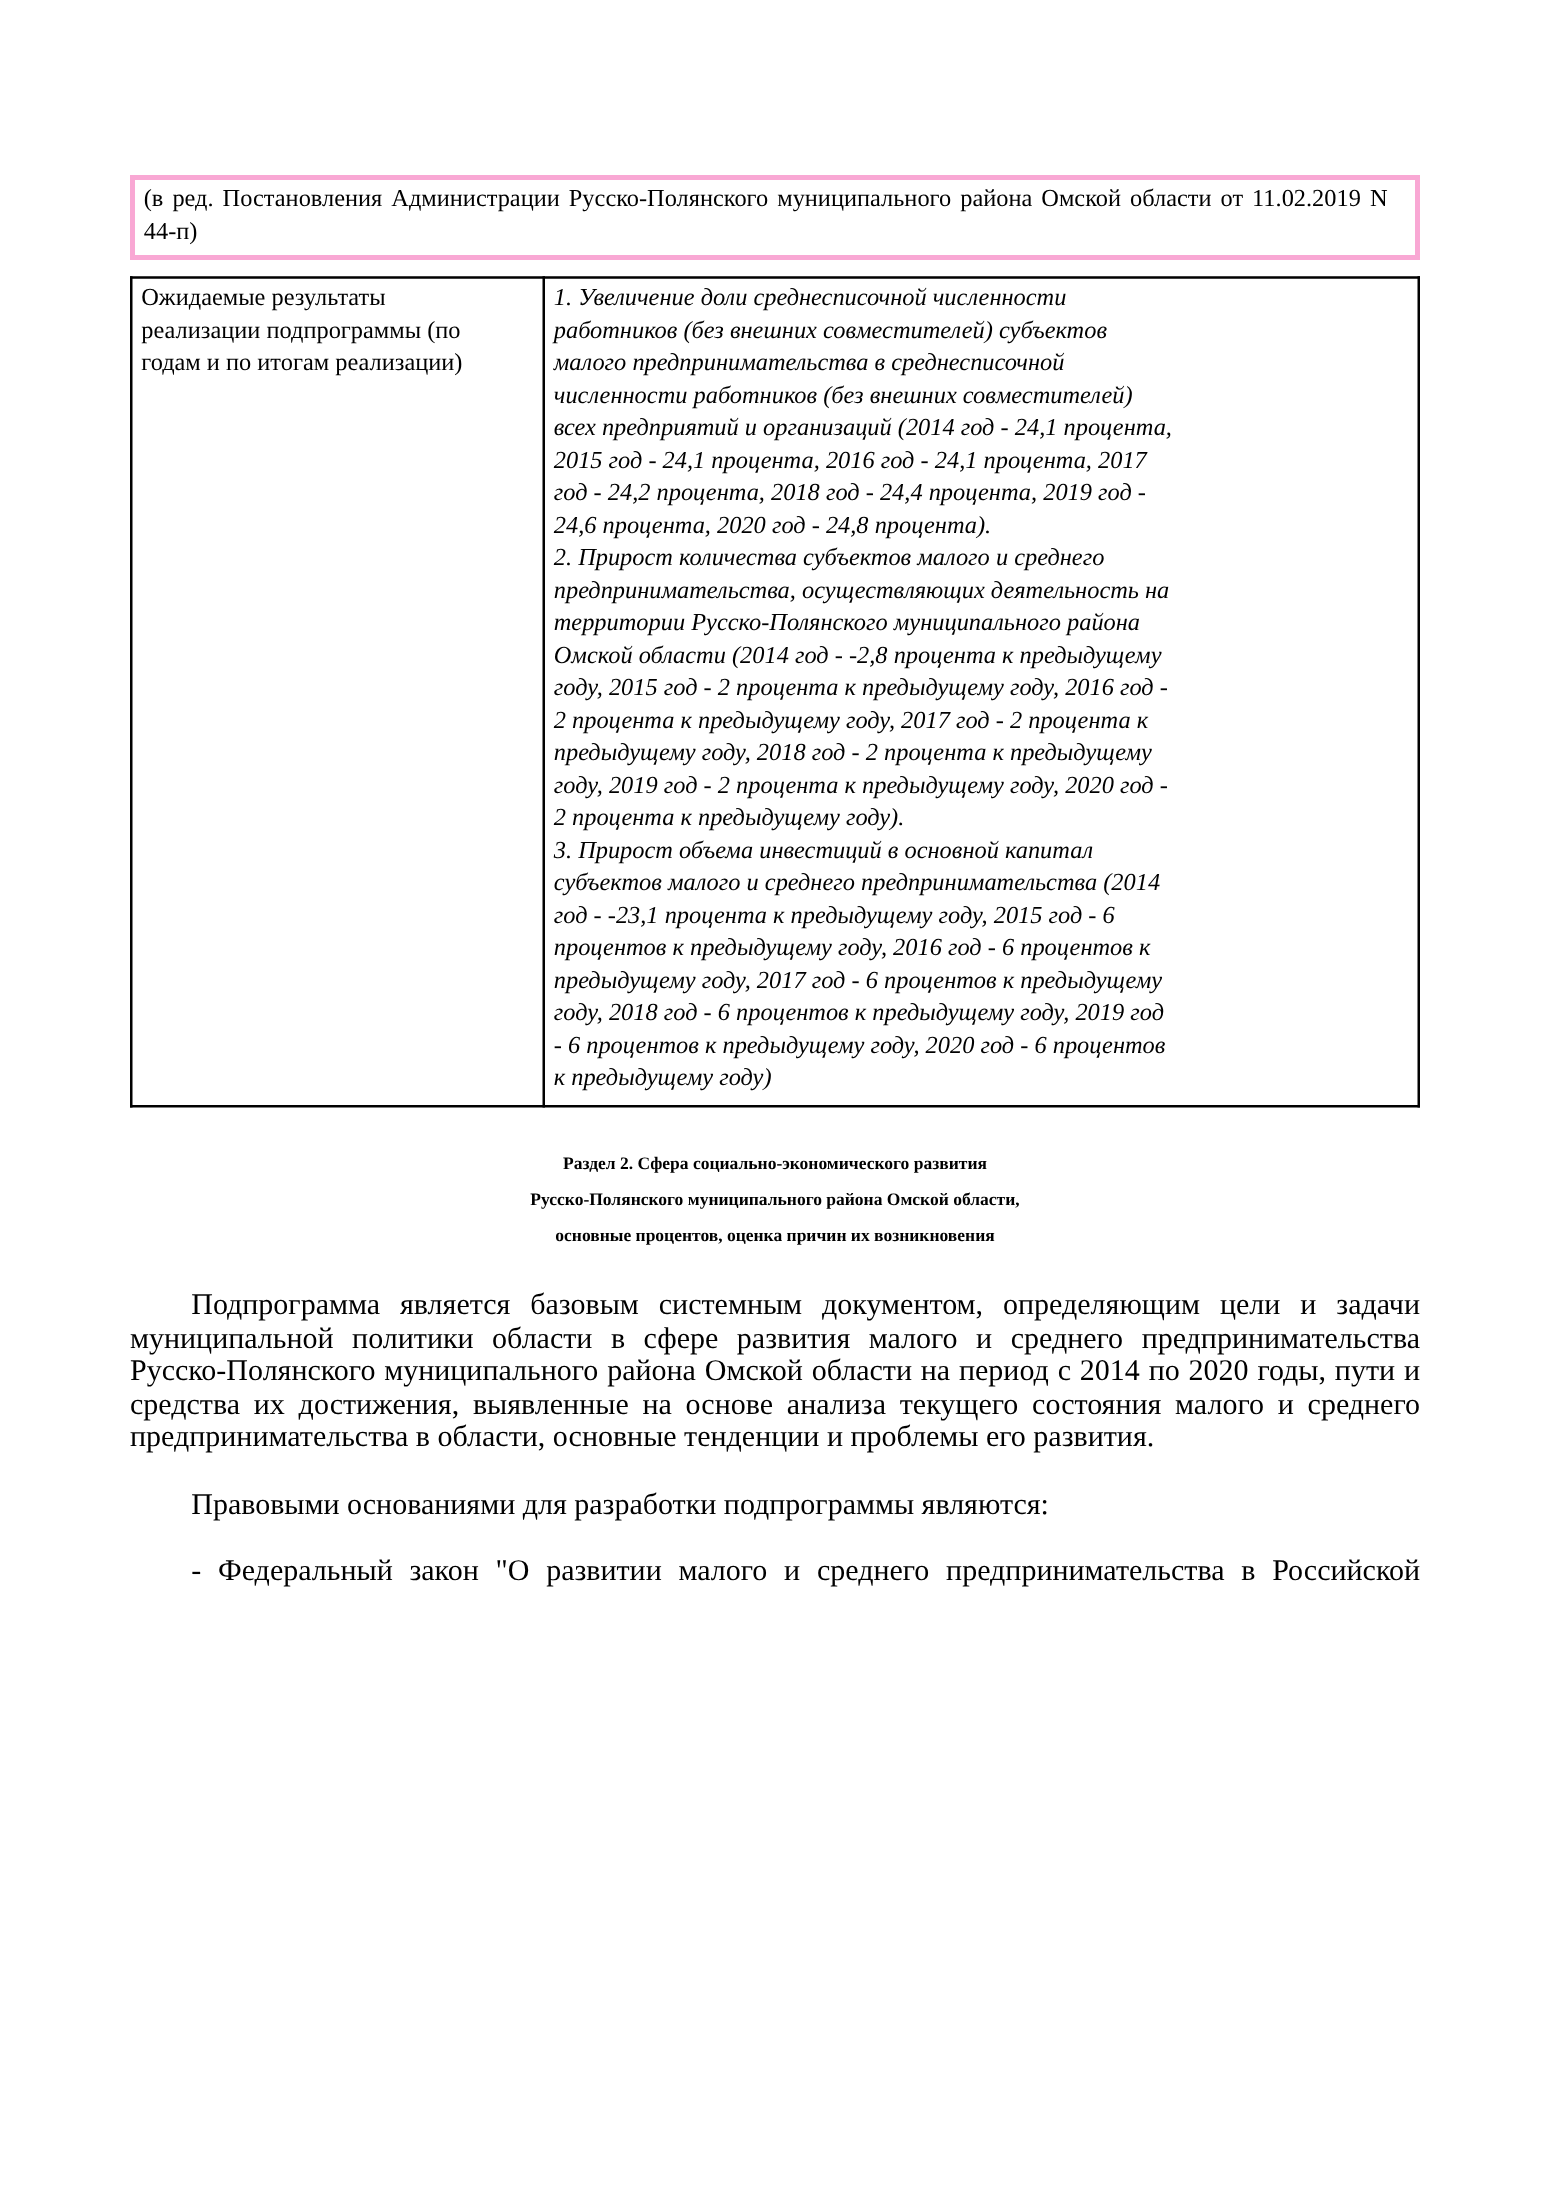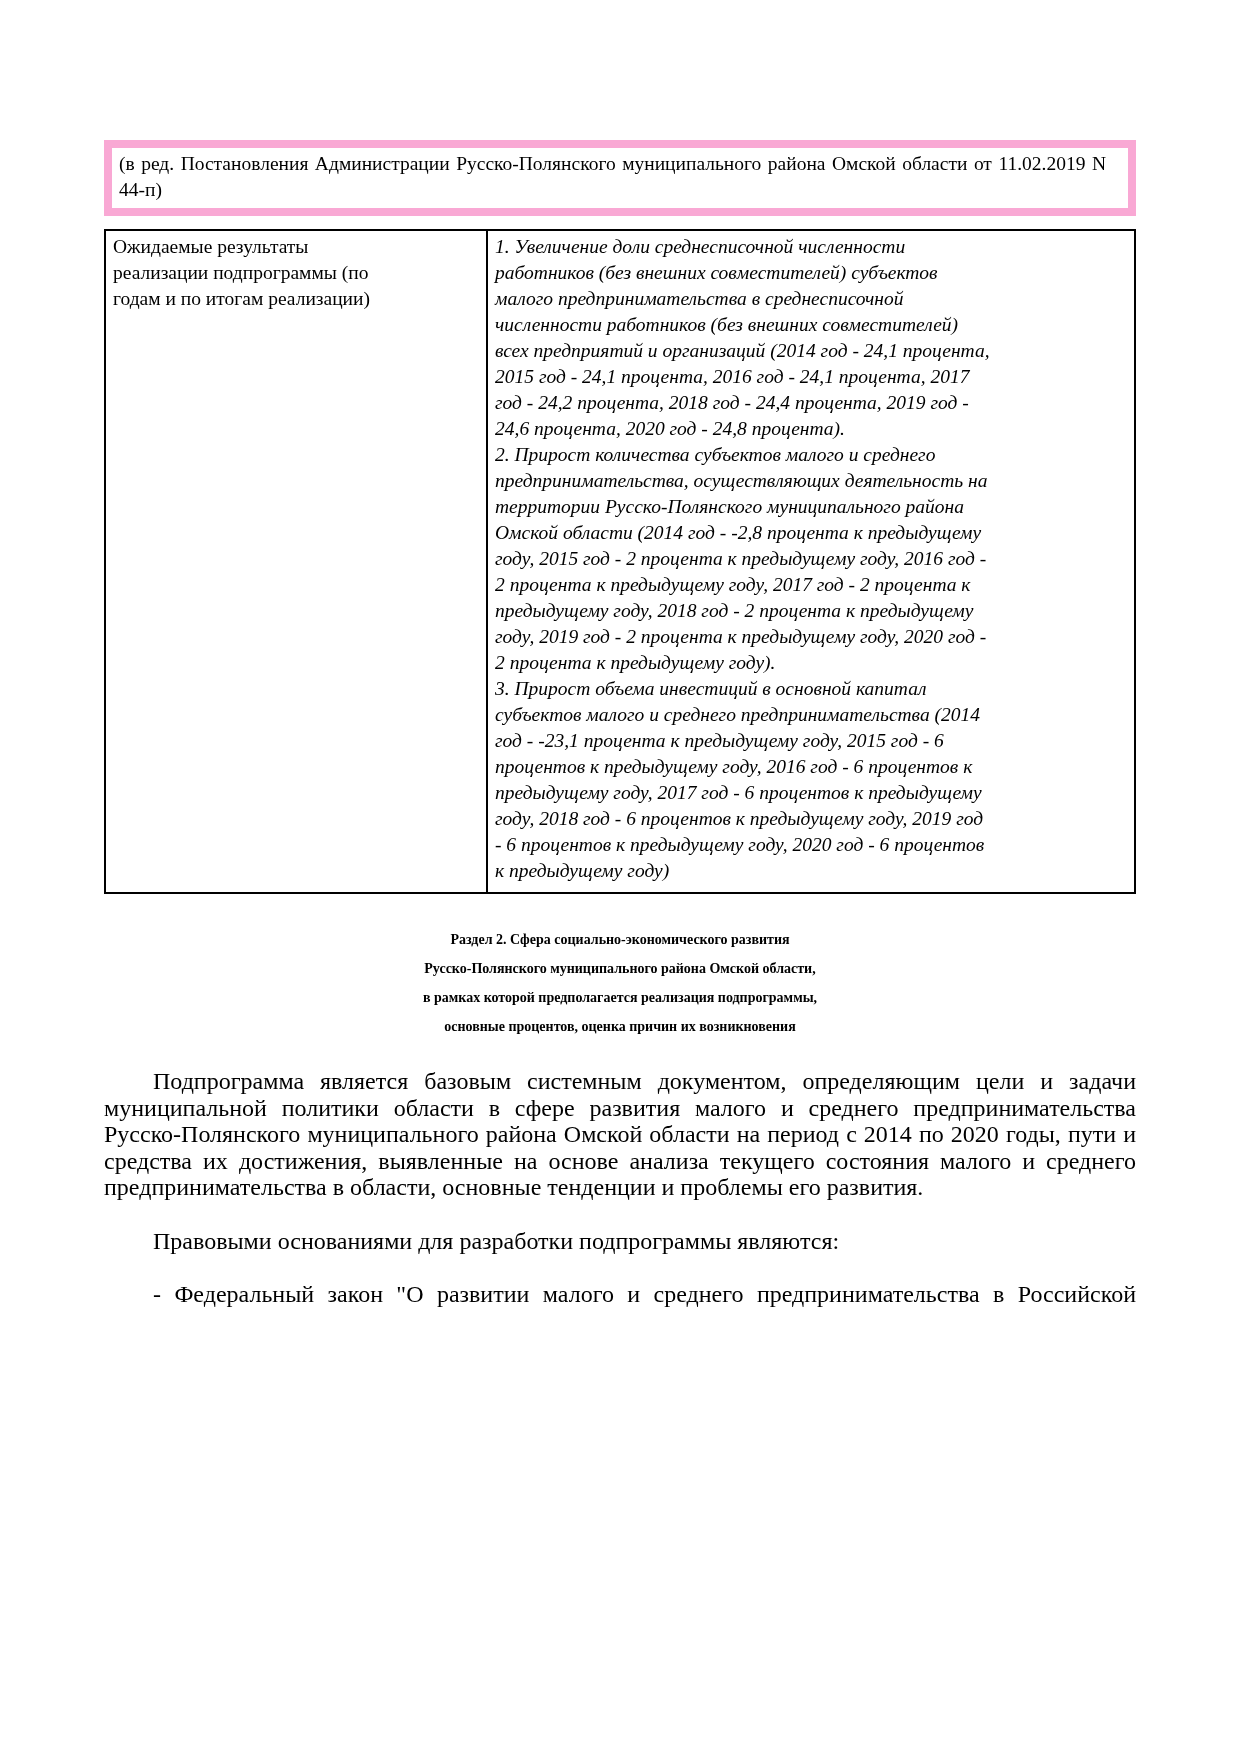--- a/index.html
+++ b/index.html
@@ -12,40 +12,40 @@
     color: #000000;
     font-family: "Liberation Serif", "DejaVu Serif", serif;
   }
   .page-content {
     position: absolute;
     top: 140px;
     left: 104px;
     width: 1032px;
   }
   .amendment-box {
-    border: 8px solid #f9a8d4;
+    border: 4px solid #f9a8d4;
     font-size: 19.5px;
     line-height: 26px;
     padding: 3px 22px 5px 7px;
     text-align: justify;
   }
   table.results-table {
     width: 100%;
     border-collapse: collapse;
     margin-top: 13px;
     font-size: 19.5px;
     line-height: 26px;
   }
   table.results-table td {
     border: 2px solid #000000;
     vertical-align: top;
     padding: 3px 8px 8px 7px;
     text-align: left;
   }
-  td.label-cell { width: 382px; margin-left: 45px; }
+  td.label-cell { width: 330px; margin-left: 45px; }
   td.label-cell .cell-text { max-width: 292px; }
   td.value-cell .cell-text { max-width: 497px; font-style: italic; }
   .section-heading {
     margin-top: 31px;
     font-size: 14px;
     line-height: 29px;
     font-weight: bold;
     text-align: center;
   }
   .para {
@@ -77,21 +77,20 @@
           <div class="cell-text">2. Прирост количества субъектов малого и среднего предпринимательства, осуществляющих деятельность на территории Русско-Полянского муниципального района Омской области (2014 год - -2,8 процента к предыдущему году, 2015 год - 2 процента к предыдущему году, 2016 год - 2 процента к предыдущему году, 2017 год - 2 процента к предыдущему году, 2018 год - 2 процента к предыдущему году, 2019 год - 2 процента к предыдущему году, 2020 год - 2 процента к предыдущему году).</div>
           <div class="cell-text">3. Прирост объема инвестиций в основной капитал субъектов малого и среднего предпринимательства (2014 год - -23,1 процента к предыдущему году, 2015 год - 6 процентов к предыдущему году, 2016 год - 6 процентов к предыдущему году, 2017 год - 6 процентов к предыдущему году, 2018 год - 6 процентов к предыдущему году, 2019 год - 6 процентов к предыдущему году, 2020 год - 6 процентов к предыдущему году)</div>
         </td>
       </tr>
     </tbody>
   </table>
 
   <div class="section-heading">
     <div>Раздел 2. Сфера социально-экономического развития</div>
     <div>Русско-Полянского муниципального района Омской области,</div>
-    <div>в рамках которой предполагается реализация подпрограммы,</div>
     <div>основные процентов, оценка причин их возникновения</div>
   </div>
 
   <p class="para">Подпрограмма является базовым системным документом, определяющим цели и задачи муниципальной политики области в сфере развития малого и среднего предпринимательства Русско-Полянского муниципального района Омской области на период с 2014 по 2020 годы, пути и средства их достижения, выявленные на основе анализа текущего состояния малого и среднего предпринимательства в области, основные тенденции и проблемы его развития.</p>
 
   <p class="para">Правовыми основаниями для разработки подпрограммы являются:</p>
 
   <p class="para stretch-last">- Федеральный закон "О развитии малого и среднего предпринимательства в Российской</p>
 
 </div>

